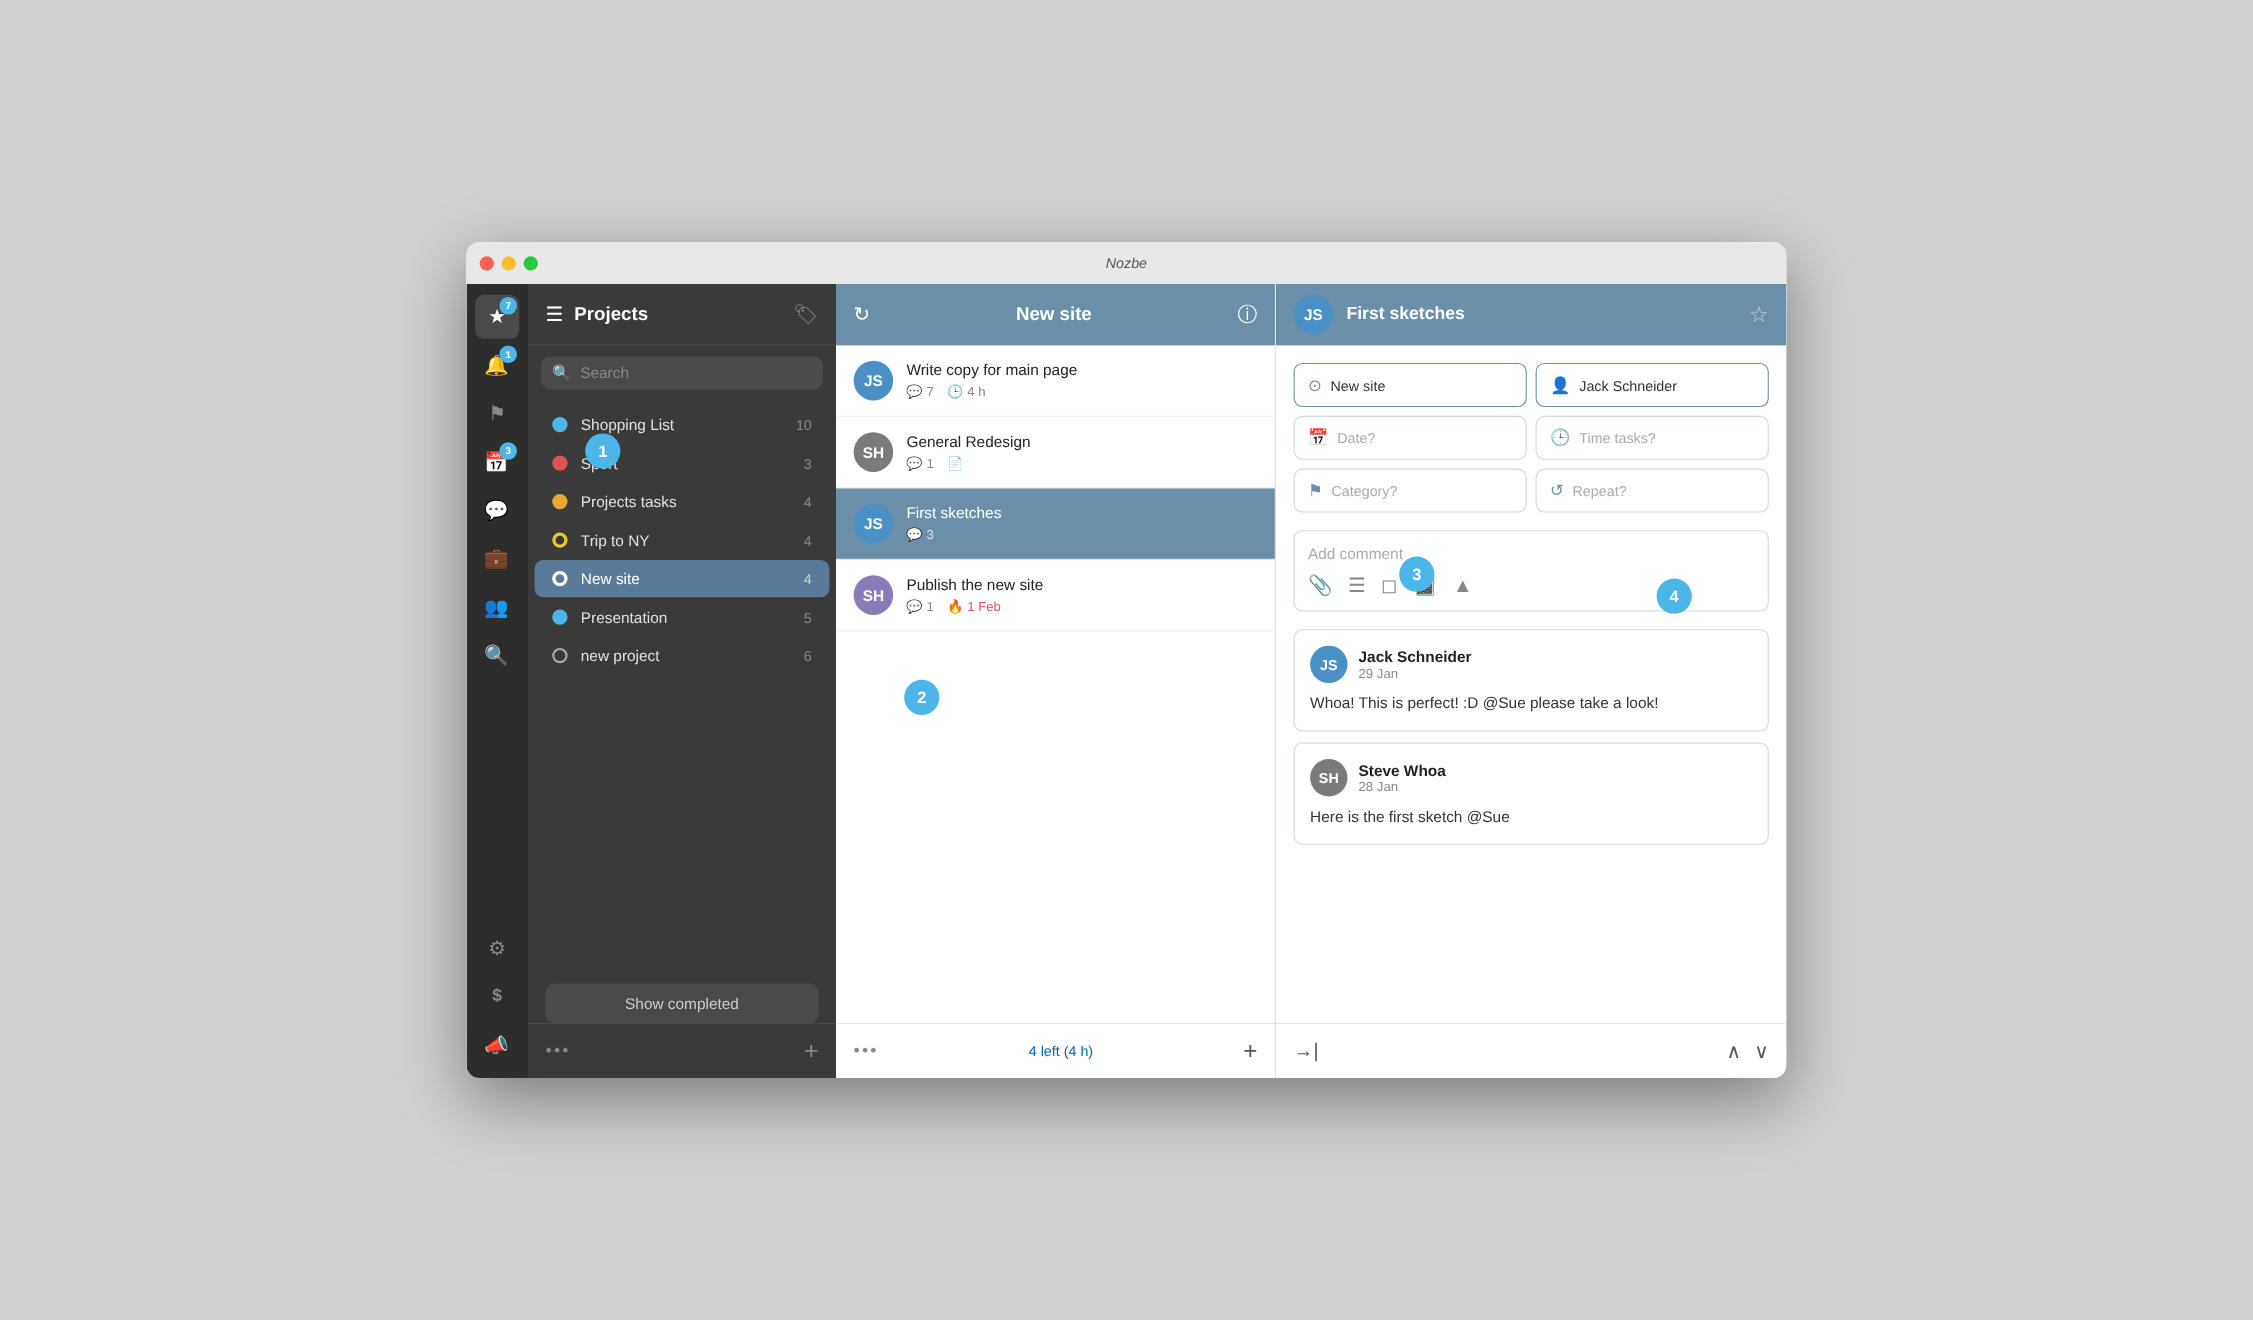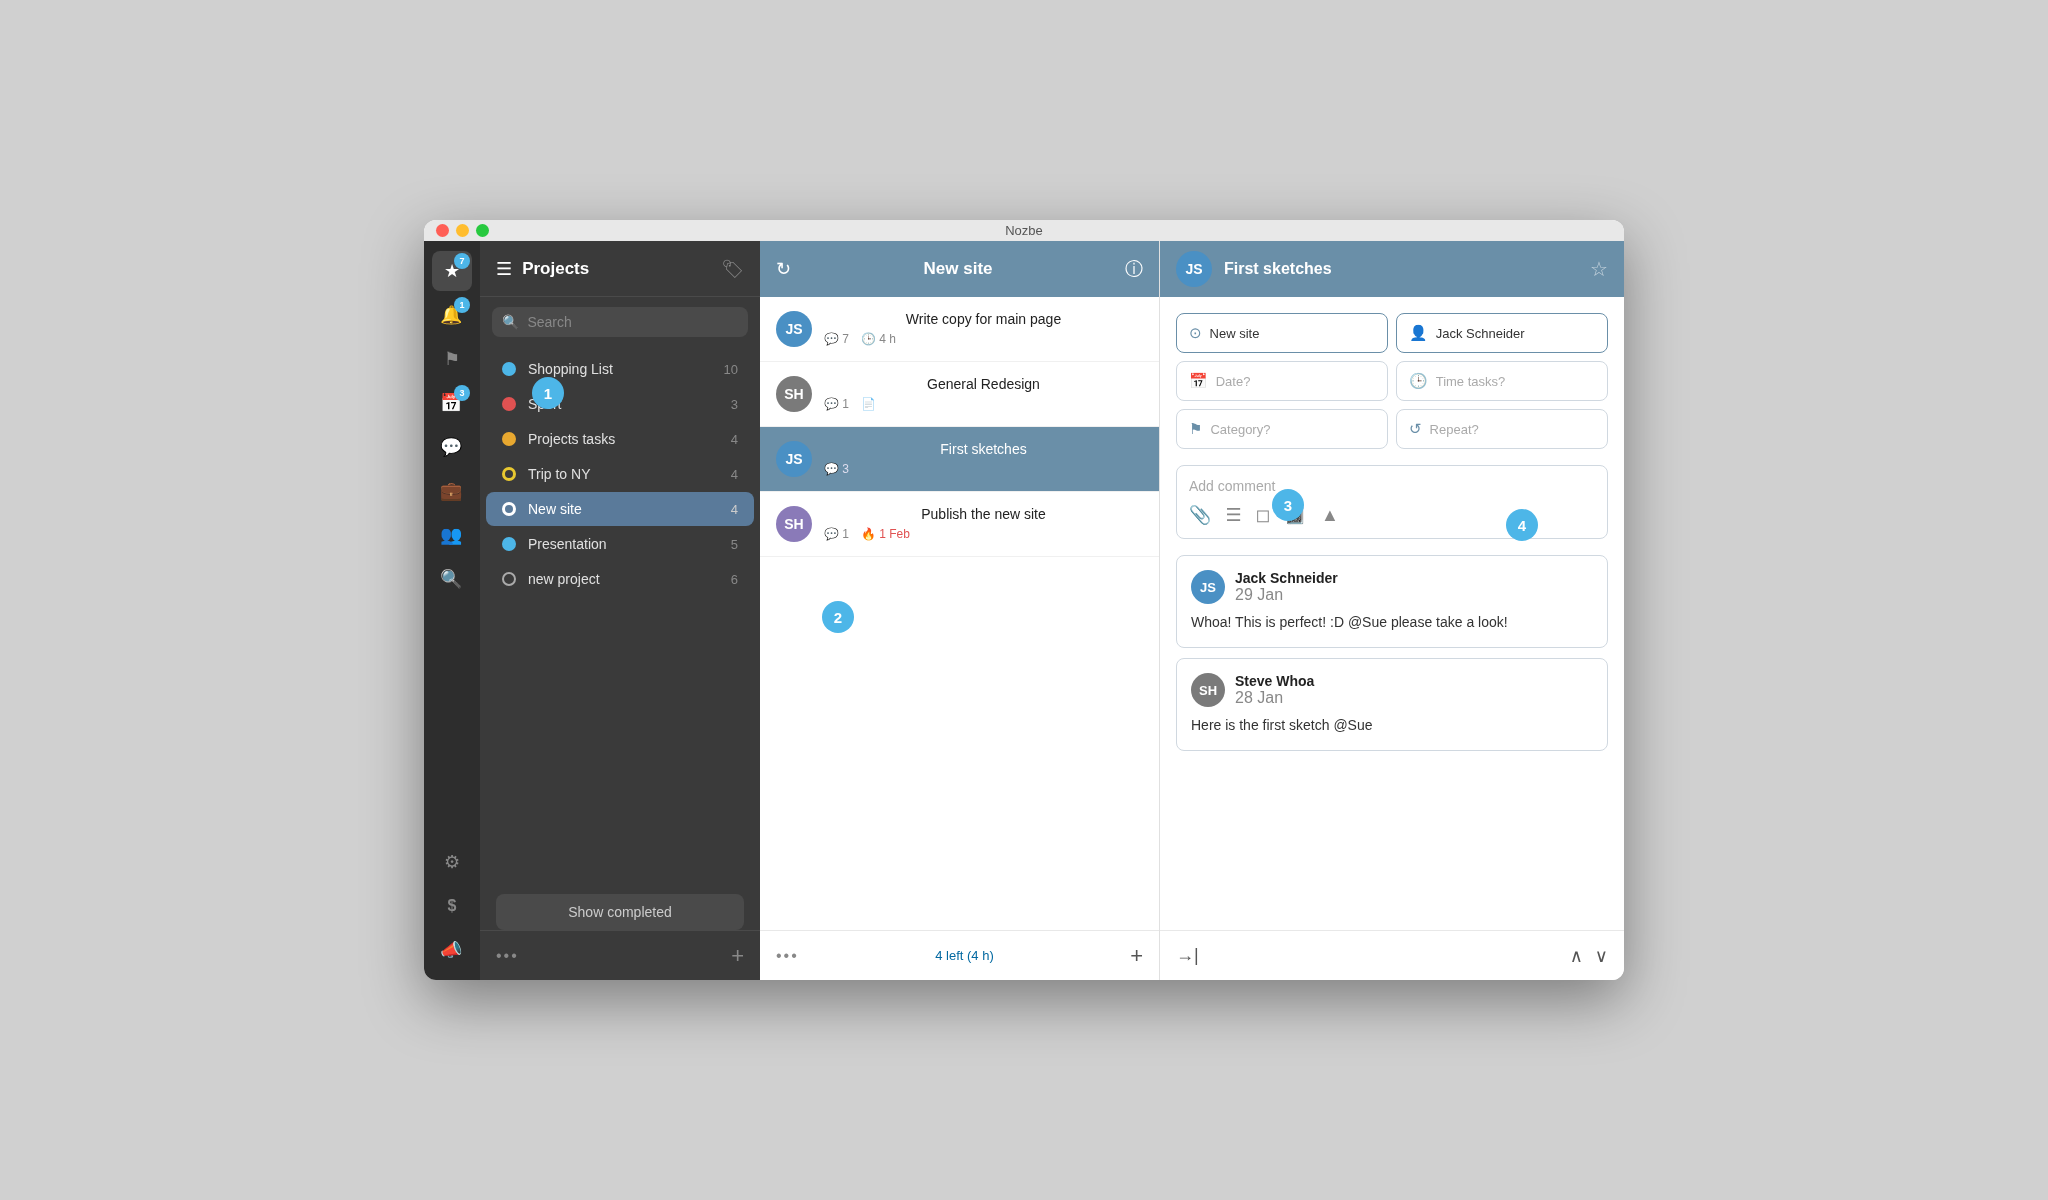--- a/index.html
+++ b/index.html
@@ -17,26 +17,27 @@
       border-radius: 12px;
       overflow: hidden;
       box-shadow: 0 20px 60px rgba(0,0,0,0.4);
       display: flex;
       flex-direction: column;
       background: #fff;
     }
     
     .titlebar {
       background: #e8e8e8;
-      height: 21px;
+      height: 38px;
       display: flex;
       align-items: center;
       justify-content: center;
       position: relative;
       flex-shrink: 0;
+      font-style: italic;
     }
     .titlebar-dots {
       position: absolute;
       left: 12px;
       display: flex;
       gap: 7px;
     }
     .dot {
       width: 13px;
       height: 13px;
@@ -244,21 +245,21 @@
       flex-shrink: 0;
       overflow: hidden;
       display: flex;
       align-items: center;
       justify-content: center;
       font-size: 14px;
       color: #fff;
       font-weight: bold;
     }
     .task-avatar.blue { background: #4a90c4; }
-    .task-content { flex: 1; text-align: center; }
+    .task-content { flex: 1; }
     .task-name {
       font-size: 14px;
       color: #222;
       font-weight: 500;
       margin-bottom: 5px;
     }
     .task-item.selected .task-name { color: #fff; }
     .task-meta {
       display: flex;
       align-items: center;
@@ -398,21 +399,21 @@
       align-items: center;
       justify-content: center;
       font-size: 13px;
       color: #fff;
       font-weight: bold;
       flex-shrink: 0;
     }
     .comment-avatar.gray { background: #7a7a7a; }
     .comment-author-info { display: flex; flex-direction: column; }
     .comment-author-name { font-size: 14px; font-weight: 600; color: #222; }
-    .comment-date { font-size: 16px; color: #888; }
+    .comment-date { font-size: 12px; color: #888; }
     .comment-text { font-size: 14px; color: #333; line-height: 1.5; }
     .detail-footer {
       height: 50px;
       display: flex;
       align-items: center;
       justify-content: space-between;
       padding: 0 16px;
       border-top: 1px solid #e8e8e8;
     }
     .footer-arrow { color: #555; font-size: 18px; }

